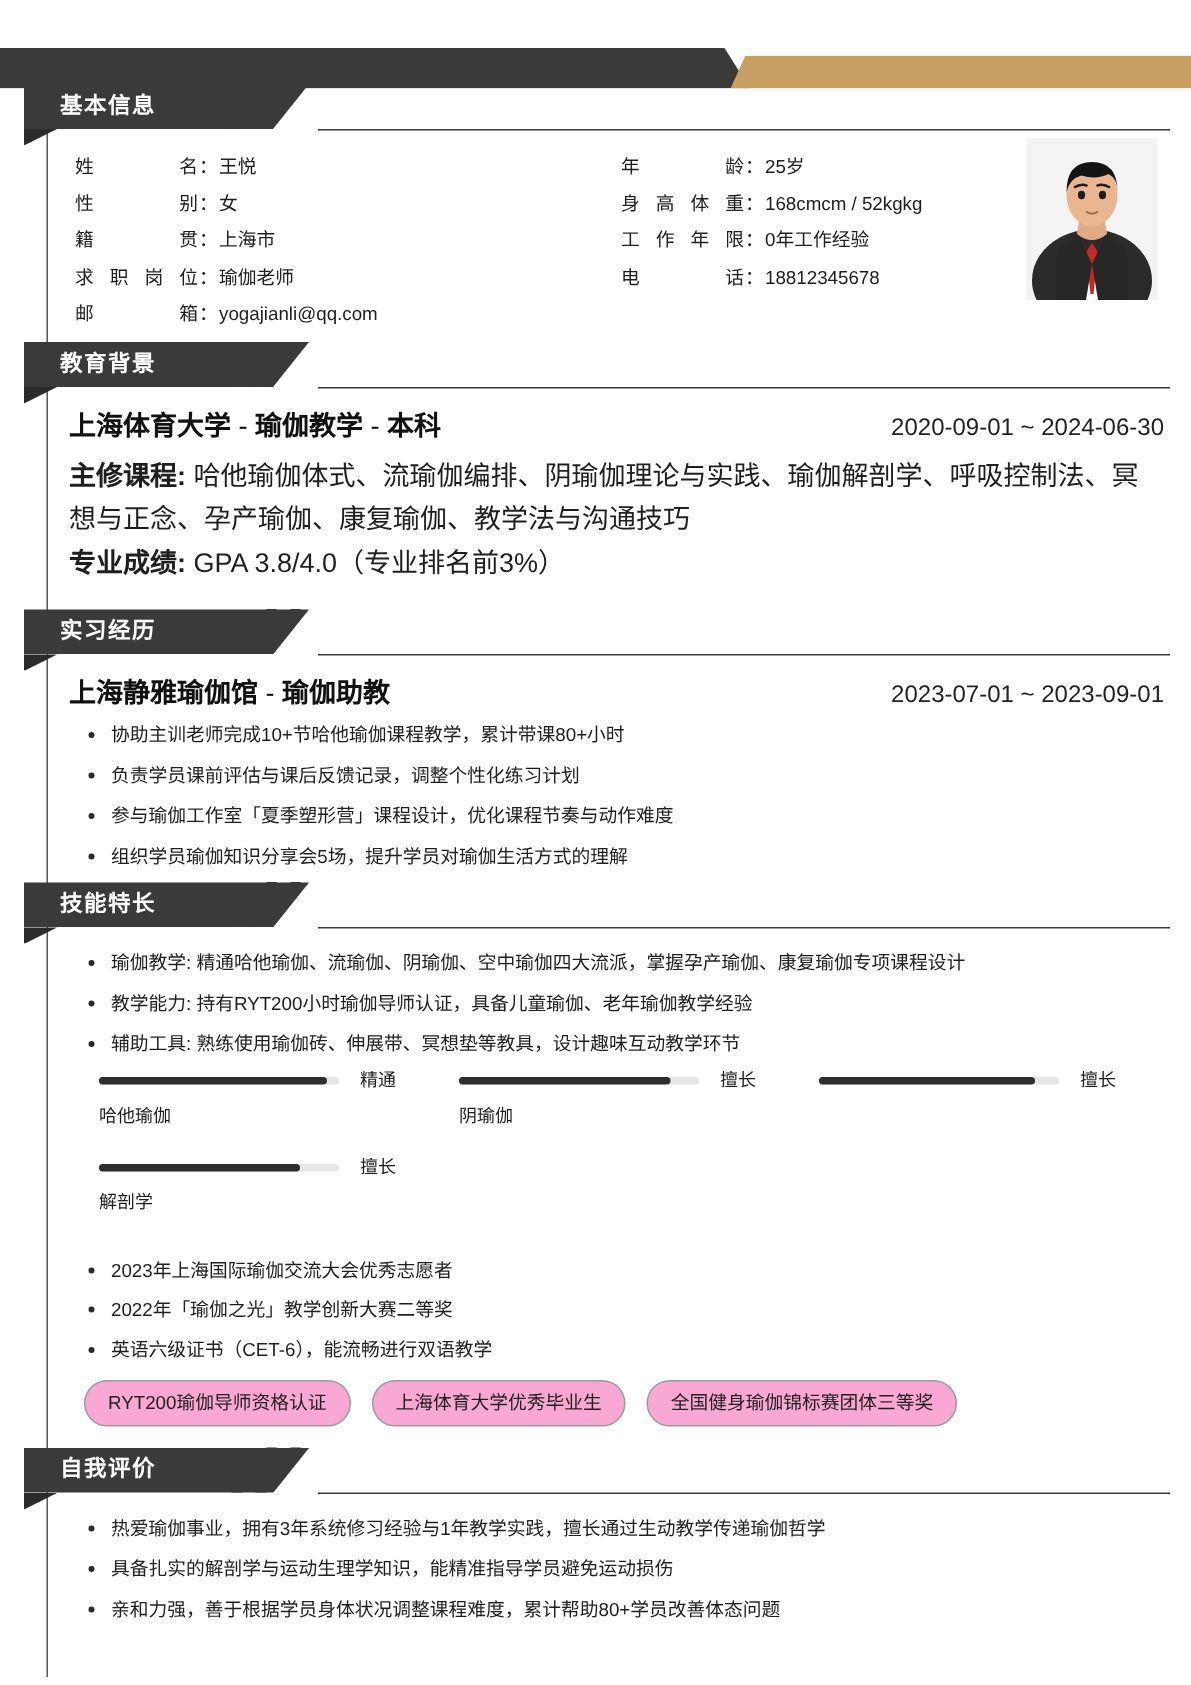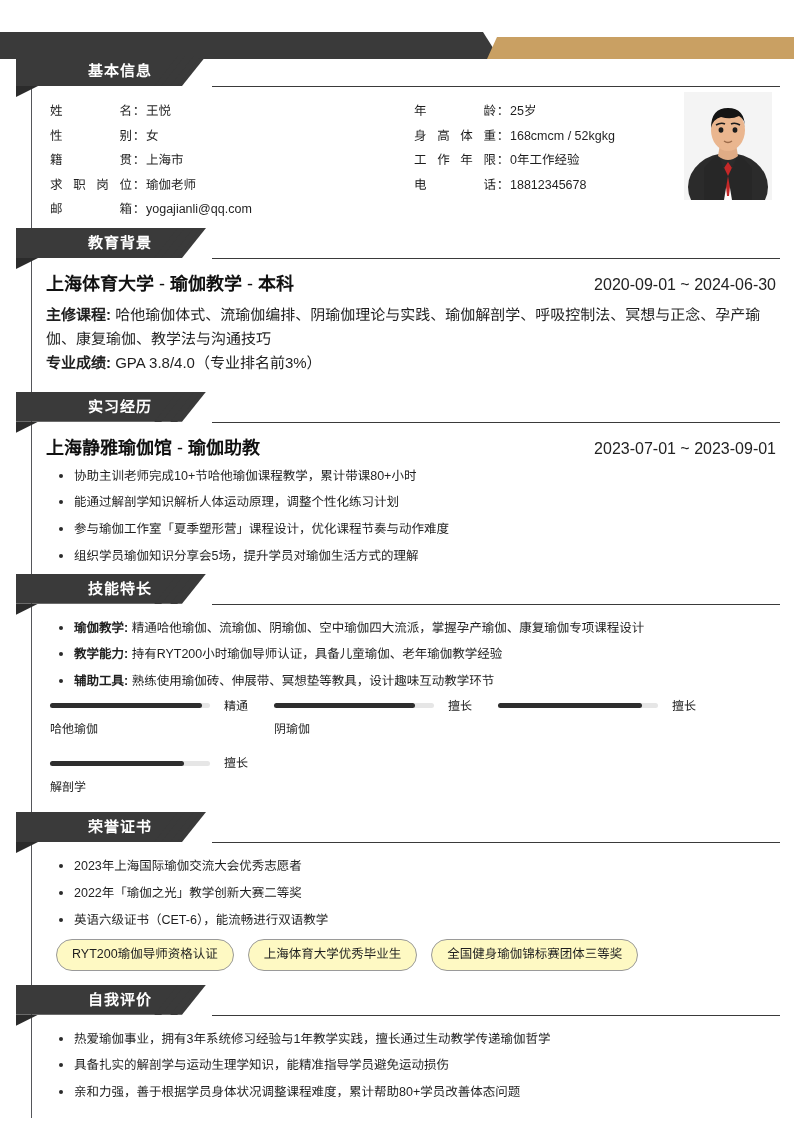--- a/index.html
+++ b/index.html
@@ -44,21 +44,20 @@
   .sec-notch{
     position:absolute;left:0;top:30px;width:22px;height:11px;
     background:#2b2b2b;
     clip-path:polygon(0 0, 22px 0, 0 11px);
   }
   .sec-title{
     position:absolute;left:24px;top:4px;
     color:#fff;font-size:15px;font-weight:bold;letter-spacing:1px;
     line-height:22px;
     font-family:"Liberation Sans","DejaVu Sans",sans-serif;
-    margin-left:48px;
   }
   .slash{position:absolute;top:0;width:7px;height:30px;background:#3a3a3a;}
   .sec-rule{
     position:absolute;left:44px;right:14px;top:30px;height:1px;background:#3a3a3a;
   }
 
   
   .sec-body{margin:0 18px 0 46px;padding-top:9px;font-size:12.5px;line-height:1.55;color:#1f1f1f;}
 
   
@@ -78,51 +77,51 @@
     position:absolute;right:4px;top:2px;width:88px;height:108px;
     background:#f2f2f2;overflow:hidden;
   }
   .photo svg{display:block;}
 
   
   .entry-head{display:flex;justify-content:space-between;align-items:baseline;margin-bottom:4px;}
   .entry-title{font-weight:bold;font-size:18px;color:#111;}
   .entry-title .sep{font-weight:normal;}
   .entry-date{font-size:16px;color:#222;white-space:nowrap;}
-  .edu-line{font-size:15px;line-height:1.62;color:#1f1f1f;}
+  .edu-line{font-size:18px;line-height:1.62;color:#1f1f1f;}
   .edu-line b{font-weight:bold;}
 
   ul.bullets{margin:2px 0 0 0;padding:0;list-style:none;}
   ul.bullets li{
     position:relative;padding-left:18px;margin:0 0 8px 10px;
     font-size:12.5px;line-height:1.5;color:#1f1f1f;
   }
   ul.bullets li::before{
     content:"";position:absolute;left:3px;top:7px;
     width:4px;height:4px;border-radius:50%;background:#2a2a2a;
   }
-  ul.bullets li b{font-weight:bold;}
+  ul.bullets li b{font-weight:normal;}
 
   
   .bars{margin:6px 0 0 4px;display:flex;flex-wrap:wrap;}
-  .bar-item{width:224px;margin-bottom:18px;}
+  .bar-item{width:224px;margin-bottom:18px;margin-left:16px;}
   .bar-row{display:flex;align-items:center;height:14px;}
   .bar-track{
     position:relative;width:160px;height:5px;background:#e6e6e6;border-radius:3px;
   }
   .bar-fill{position:absolute;left:0;top:0;height:5px;background:#2e2e2e;border-radius:3px;}
   .bar-level{margin-left:14px;font-size:12px;color:#1f1f1f;white-space:nowrap;}
   .bar-name{margin-top:7px;font-size:12px;color:#1f1f1f;}
 
   
   .tags{display:flex;flex-wrap:wrap;margin:10px 0 0 10px;}
   .tag{
     border:1px solid #9a9a9a;border-radius:16px;
     padding:5px 15px;margin:0 14px 8px 0;
-    font-size:12.5px;color:#1f1f1f;background:#fef9c3;
+    font-size:12.5px;color:#1f1f1f;background:#f9a8d4;
   }
 </style>
 </head>
 <body>
 
 <div class="page">
 
   <div class="topband">
     <div class="dark"></div>
     <div class="gold"></div>
@@ -280,21 +279,21 @@
     </div>
     <div class="sec-body">
       <div class="entry-head">
         <div class="entry-title">
           <span>上海静雅瑜伽馆</span><span class="sep"> - </span><span>瑜伽助教</span>
         </div>
         <div class="entry-date">2023-07-01 ~ 2023-09-01</div>
       </div>
       <ul class="bullets" id="intern-bullets">
           <li>协助主训老师完成10+节哈他瑜伽课程教学，累计带课80+小时</li>
-          <li>能通过解剖学知识解析人体运动原理，调整个性化练习计划</li>
+          <li>负责学员课前评估与课后反馈记录，调整个性化练习计划</li>
           <li>参与瑜伽工作室「夏季塑形营」课程设计，优化课程节奏与动作难度</li>
           <li>组织学员瑜伽知识分享会5场，提升学员对瑜伽生活方式的理解</li>
         </ul>
     </div>
   </div>
 
   <div class="section" style="margin-top:8px;">
     <div class="sec-head">
       <div class="sec-badge"></div>
       <div class="sec-notch"></div>
@@ -343,28 +342,20 @@
               </div>
               <div class="bar-level">擅长</div>
             </div>
             <div class="bar-name">解剖学</div>
           </div>
         </div>
     </div>
   </div>
 
   <div class="section" style="margin-top:-2px;">
-    <div class="sec-head">
-      <div class="sec-badge"></div>
-      <div class="sec-notch"></div>
-      <div class="sec-title">荣誉证书</div>
-      <div class="slash" style="left:150px;transform:skewX(-38deg);"></div>
-      <div class="slash" style="left:166px;transform:skewX(-38deg);"></div>
-      <div class="sec-rule" style="left:196px;"></div>
-    </div>
     <div class="sec-body">
       <ul class="bullets" id="honor-bullets">
           <li>2023年上海国际瑜伽交流大会优秀志愿者</li>
           <li>2022年「瑜伽之光」教学创新大赛二等奖</li>
           <li>英语六级证书（CET-6），能流畅进行双语教学</li>
         </ul>
       <div class="tags" id="honor-tags">
           <div class="tag">RYT200瑜伽导师资格认证</div>
           <div class="tag">上海体育大学优秀毕业生</div>
           <div class="tag">全国健身瑜伽锦标赛团体三等奖</div>

